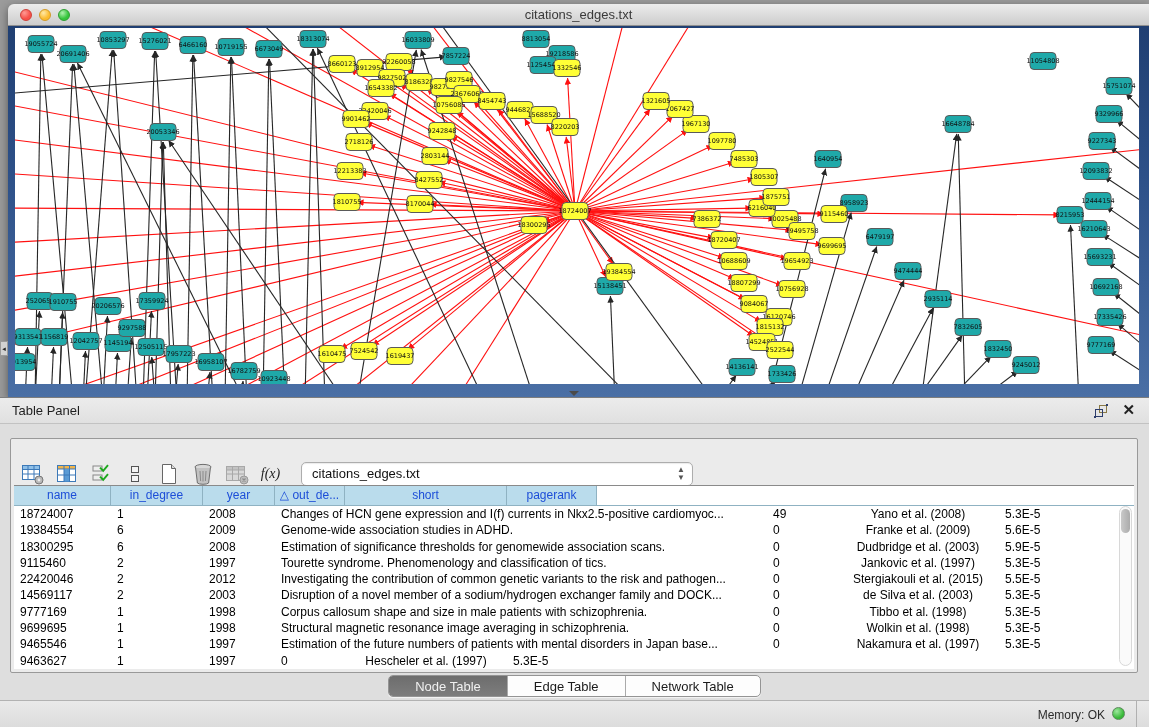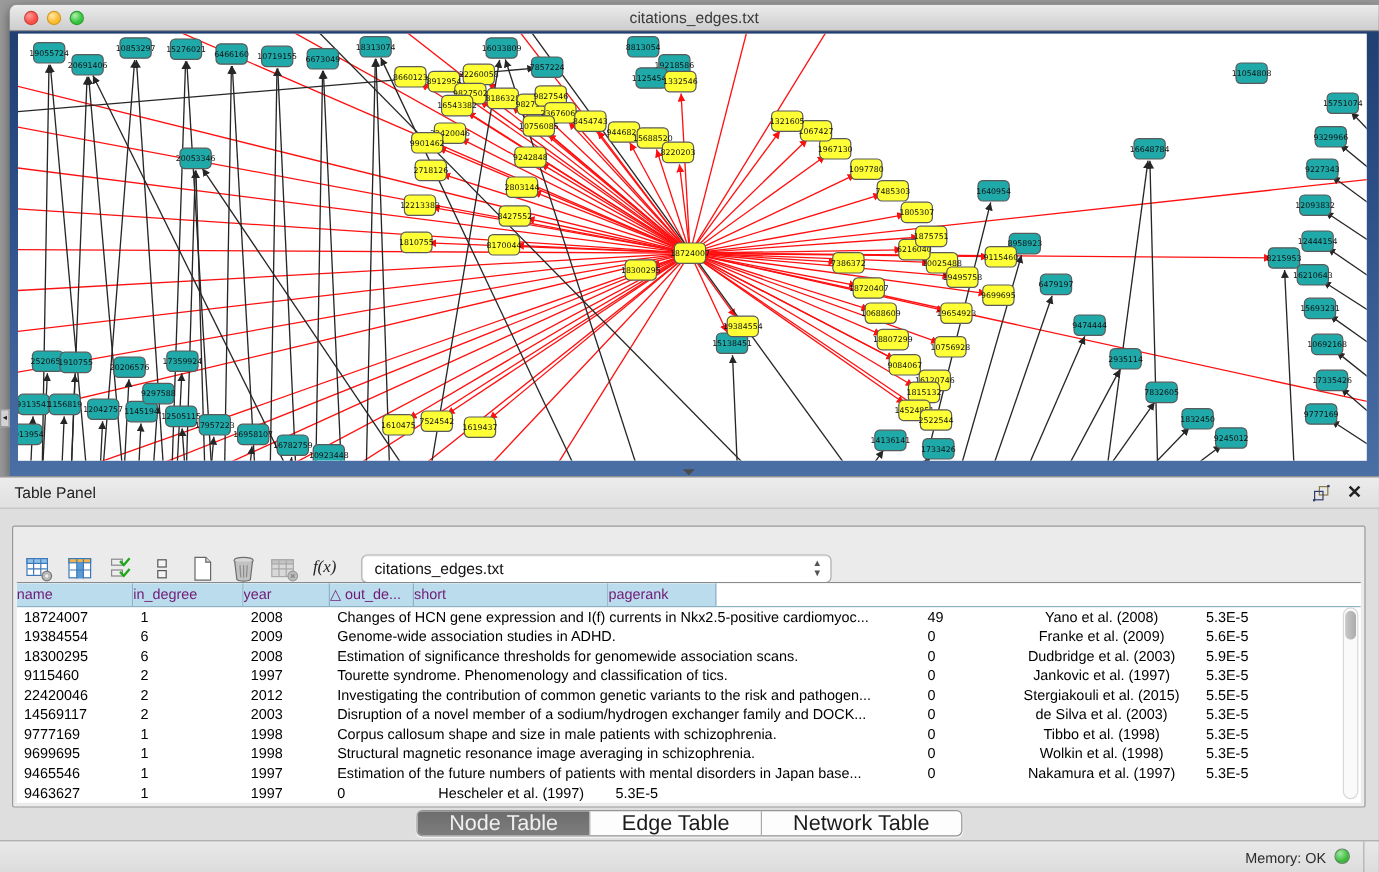--- a/index.html
+++ b/index.html
@@ -51,36 +51,36 @@
     border:1px solid #adadad; border-radius:5px; position:relative;
     font-size:13px; color:#111; line-height:22px; padding-left:10px; cursor:pointer;
     box-shadow:inset 0 1px 1px rgba(0,0,0,.08); }
   .combo .stepper { position:absolute; right:7px; top:3px; font-size:8px; color:#555;
     line-height:8px; text-align:center; }
 
   .tbl { position:absolute; left:3px; top:46px; right:3px; bottom:3px;
     background:#fff; border-top:1px solid #8a8a8a; overflow:hidden; }
   .tbl-head { display:flex; height:20px; background:#fff; border-bottom:1px solid #8fb2c2; }
   .tbl-head .th { background:#badcEC; background:#badcec; border-right:1px solid #8fb2c2;
-    font-size:12px; color:#701a75; text-align:left; line-height:19px; overflow:hidden;
+    font-size:12px; color:#1d4ed8; text-align:center; line-height:19px; overflow:hidden;
     white-space:nowrap; cursor:pointer; flex:none; }
   .tbl-body .tr { display:flex; height:16.3px; }
   .tbl-body .td { flex:none; font-size:12px; color:#000; line-height:16.3px;
     padding-left:6px; overflow:hidden; white-space:nowrap; }
   .td.c { text-align:center; padding-left:0; }
 
   .vscroll { position:absolute; right:5px; top:67px; width:13px; bottom:6px;
     background:#fafafa; border:1px solid #d8d8d8; border-radius:7px; }
   .vscroll .thumb { position:absolute; left:1px; right:1px; top:2px; height:24px;
     background:linear-gradient(90deg,#c9c9c9,#ababab); border-radius:6px; cursor:grab; }
 
   .tabs { position:absolute; left:0; right:0; top:277px; display:flex; justify-content:center; }
   .seg { display:flex; border:1px solid #949494; border-radius:5px; overflow:hidden;
     background:#fdfdfd; box-shadow:0 1px 1px rgba(255,255,255,.7); }
-  .seg button { height:20px; border:none; background:transparent; font-size:18px;
+  .seg button { height:20px; border:none; background:transparent; font-size:13px;
     color:#1b1b1b; padding:0 26px; cursor:pointer; border-right:1px solid #aaa;
     font-family:"Liberation Sans", sans-serif; }
   .seg button:last-child { border-right:none; }
   .seg button.sel { background:linear-gradient(#6d6d6d,#7d7d7d); color:#f0f0f0; }
 
   .statusbar { position:absolute; left:0; top:700px; width:1149px; height:27px;
     background:linear-gradient(#e9e9e9,#dcdcdc); border-top:1px solid #b2b2b2; }
   .statusbar .mem { position:absolute; right:44px; top:7px; font-size:12px; color:#2b2b2b; }
   .statusbar .dot { position:absolute; right:24px; top:6px; width:13px; height:13px;
     border-radius:50%; background:radial-gradient(circle at 35% 30%, #9fe89f,#37b837 65%);

